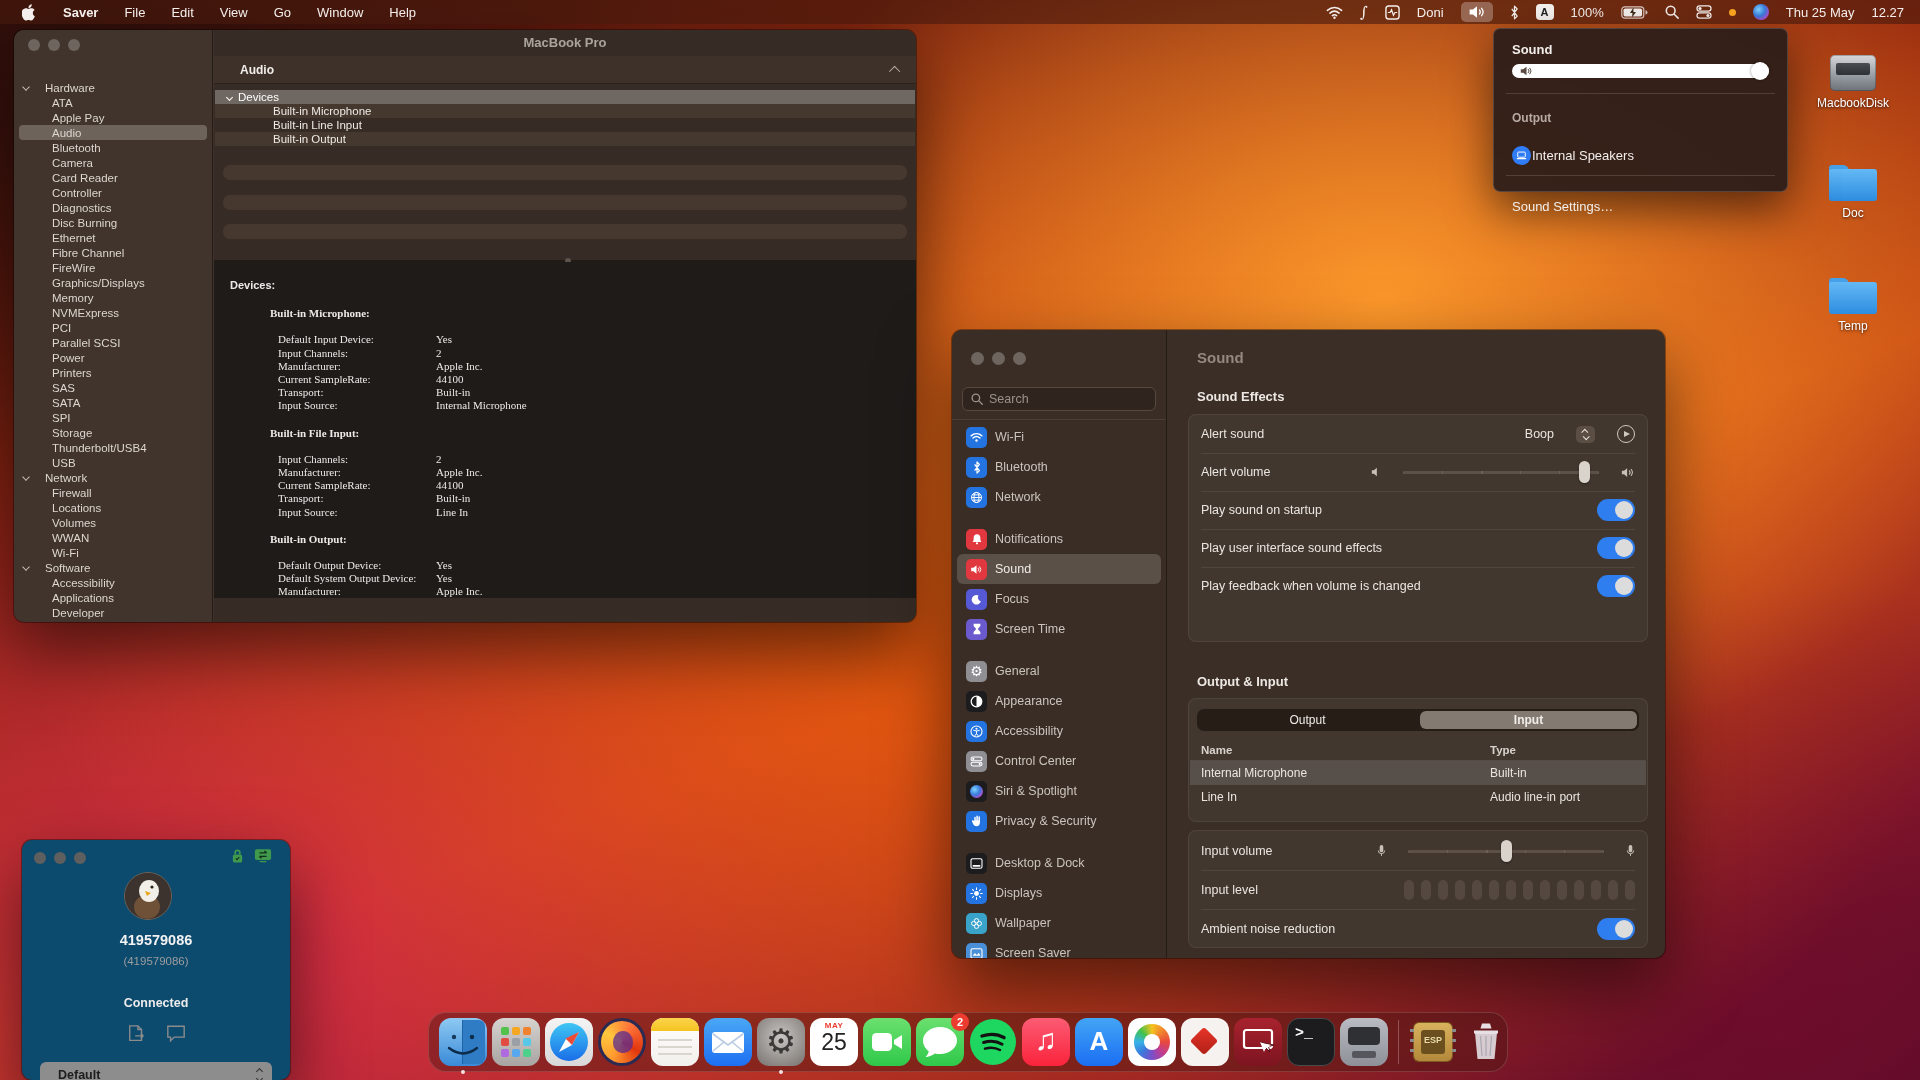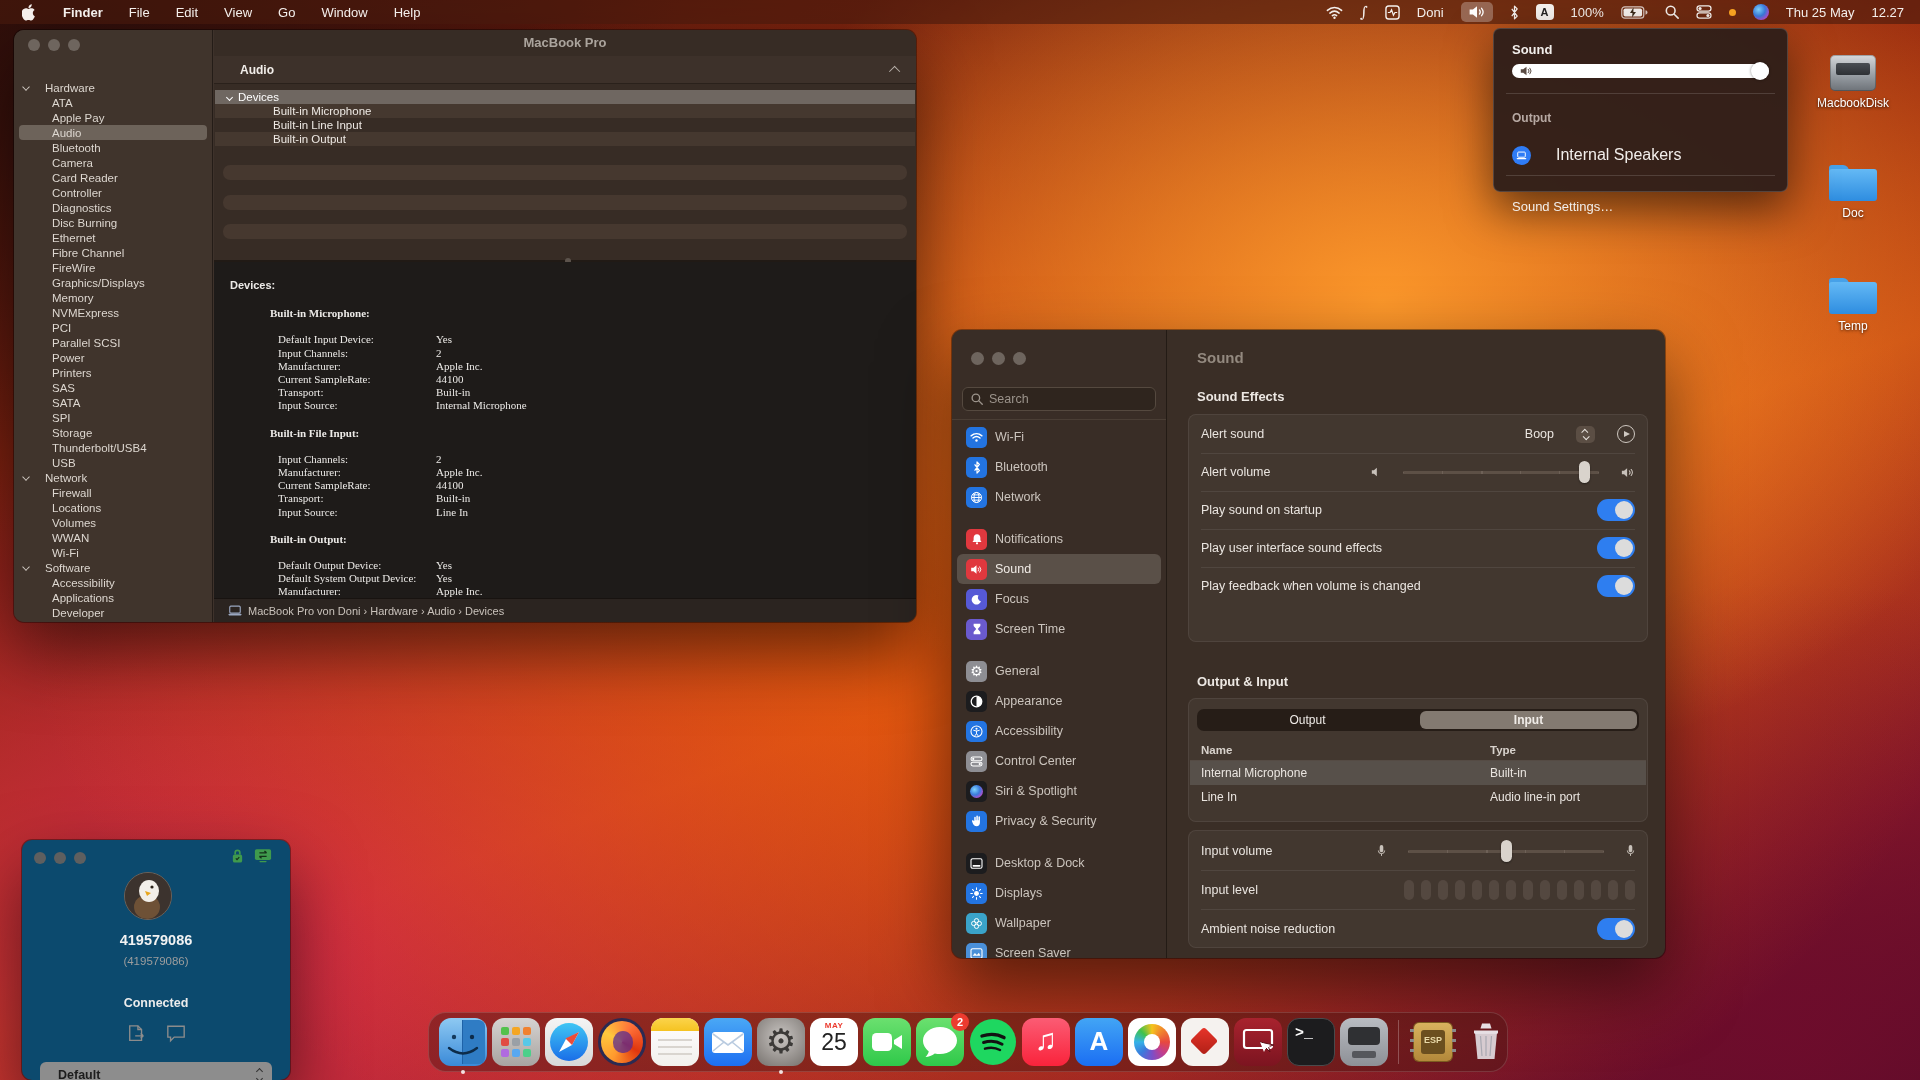--- a/index.html
+++ b/index.html
@@ -129,22 +129,22 @@
   #sndpop { position:absolute; left:1493px; top:28px; width:295px; height:164px; background:rgba(47,30,25,.96);
     border:1px solid rgba(255,255,255,.16); border-radius:7px; box-shadow:0 18px 45px rgba(0,0,0,.55); z-index:50;
     color:#f2eeeb; }
   #sndpop .hdr { font-size:13px; font-weight:bold; margin:13px 0 0 18px; }
   #pop-slider { position:absolute; left:18px; right:18px; top:33px; height:18px; }
   #pop-slider .trk { position:absolute; inset:2px 0; background:#fff; border-radius:8px; }
   #pop-slider .kn { position:absolute; top:0; width:18px; height:18px; background:#fff; border-radius:50%;
     box-shadow:0 0 3px rgba(0,0,0,.45); left:calc((100% - 18px) * var(--pct,100) / 100); }
   #sndpop .div { position:absolute; left:12px; right:12px; height:1px; background:rgba(255,255,255,.14); }
   #sndpop .sect { position:absolute; left:18px; font-size:12px; font-weight:bold; color:#b7a9a3; }
-  #pop-device { position:absolute; left:12px; right:12px; top:112px; height:28px; display:flex; align-items:center; gap:25px;
-    padding-left:6px; font-size:16px; border-radius:5px; }
+  #pop-device { position:absolute; left:12px; right:12px; top:112px; height:28px; display:flex; align-items:center; gap:1px;
+    padding-left:6px; font-size:13px; border-radius:5px; }
   #pop-device .blue { width:19px; height:19px; border-radius:50%; background:#2f7cf6; display:flex; align-items:center; justify-content:center; }
   #pop-settings { position:absolute; left:18px; top:170px; font-size:13px; }
 
   
   #remote { left:22px; top:840px; width:268px; height:240px; background:#0c4a6e; }
   #remote .grn { position:absolute; top:8px; display:flex; }
   #rm-avatar { position:absolute; left:102px; top:32px; width:48px; height:48px; border-radius:50%; overflow:hidden;
     background:#473c36; border:1px solid #6b6159; }
   #rm-id { position:absolute; left:0; right:0; top:92px; text-align:center; font-size:14.5px; font-weight:bold; color:#f3f3f3; }
   #rm-alias { position:absolute; left:0; right:0; top:115px; text-align:center; font-size:11.5px; color:#9d9d9d; }
@@ -183,21 +183,21 @@
 </head>
 <body>
 
 <div class="abs" id="menubar">
   <div class="left">
     <span class="mb-item">
         <svg width="15" height="17" viewBox="0 0 15 17">
           <path fill="#f4efec" d="M10.8 9c0-2 1.7-3 1.8-3.1-1-1.4-2.5-1.6-3-1.6-1.3-.1-2.5.7-3.1.7-.6 0-1.6-.7-2.7-.7C2.4 4.4 1 5.2.2 6.5c-1.4 2.4-.4 6 1 8 .7 1 1.5 2.1 2.6 2 1 0 1.4-.6 2.7-.6s1.6.6 2.7.6c1.1 0 1.8-1 2.5-2 .8-1.1 1.1-2.2 1.1-2.3-.1 0-2-1-2-3.2zM8.9 2.9c.5-.7 1-1.6.8-2.6-.8 0-1.8.6-2.4 1.3-.5.6-1 1.6-.8 2.5.9.1 1.8-.5 2.4-1.2z"></path>
         </svg>
       </span>
-    <span class="mb-item mb-app">Finder</span>
+    <span class="mb-item mb-app">Saver</span>
     <span class="mb-item">File</span>
     <span class="mb-item">Edit</span>
     <span class="mb-item">View</span>
     <span class="mb-item">Go</span>
     <span class="mb-item">Window</span>
     <span class="mb-item">Help</span>
   </div>
   <div class="right">
     <span>
         <svg width="17" height="13" viewBox="0 0 24 18">
@@ -576,27 +576,20 @@
                 </div>
 
                 <div class="det-row">
                   <span class="det-l">Manufacturer:</span>
                   <span class="det-v">Apple Inc.</span>
                 </div>
               </div>
           </div>
         </div>
     </div>
-    <div id="si-foot">
-      <svg width="14" height="11" viewBox="0 0 16 12">
-          <rect x="2" y="1" width="12" height="8" rx="1.2" fill="none" stroke="#9aa7c0" stroke-width="1.3"></rect>
-          <rect x="0.5" y="9.8" width="15" height="1.8" rx="0.9" fill="#9aa7c0"></rect>
-        </svg>
-      <span>MacBook Pro von Doni › Hardware › Audio › Devices</span>
-    </div>
   </div>
 </div>
 
 <div class="win" id="settings">
   <div id="st-side">
     <div class="tl" style="left:19px; top:22px;">
         <i style="width:13px;height:13px"></i>
         <i style="width:13px;height:13px"></i>
         <i style="width:13px;height:13px"></i>
       </div>

